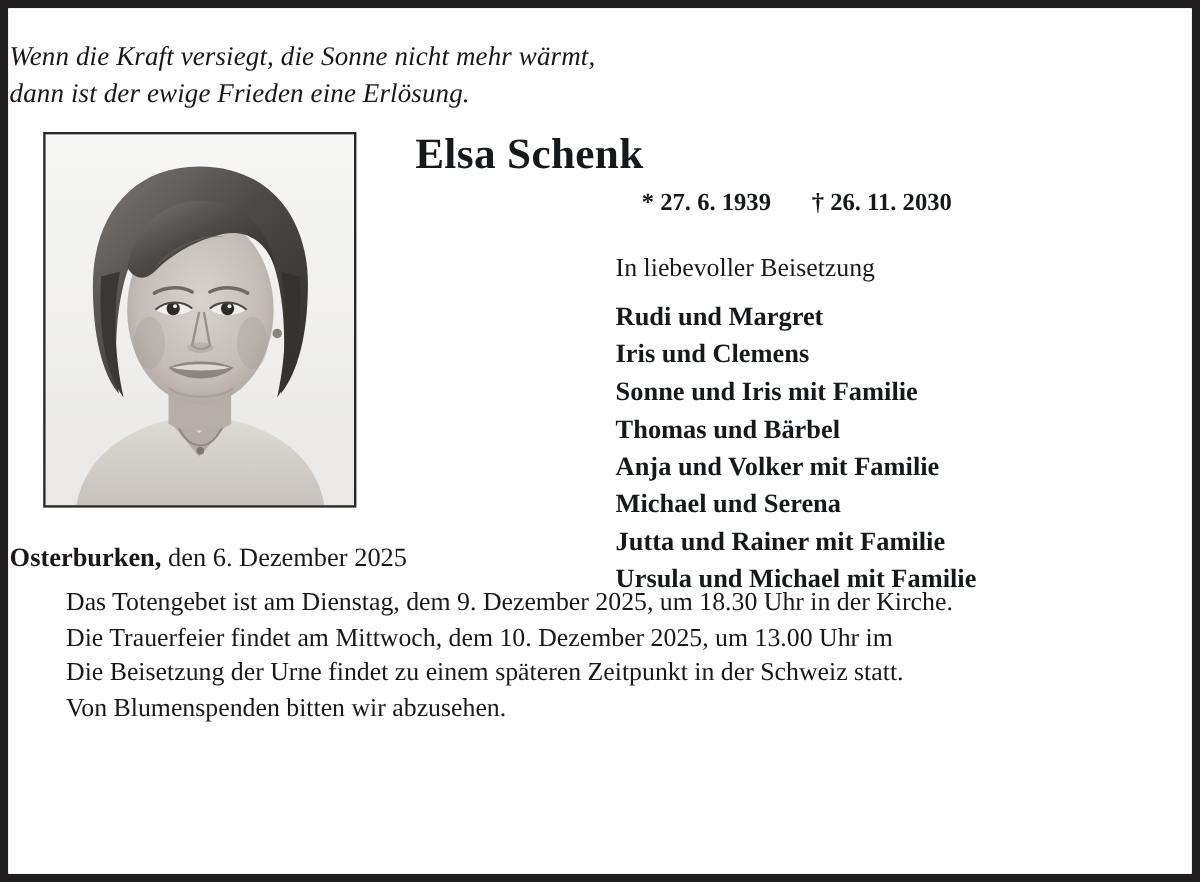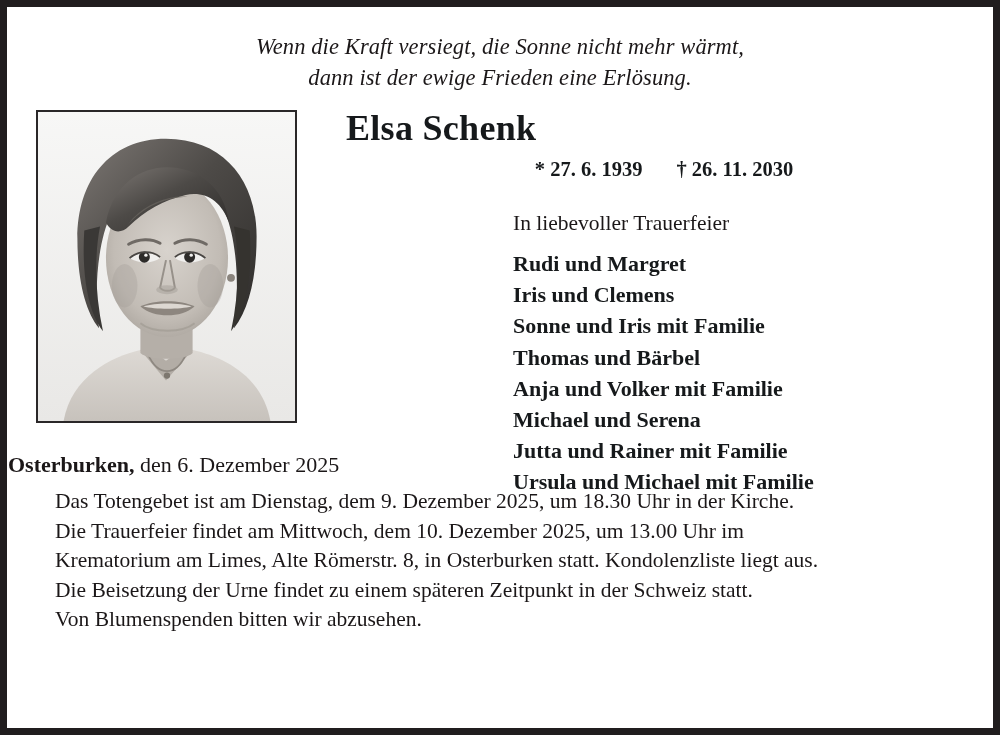--- a/index.html
+++ b/index.html
@@ -28,21 +28,20 @@
     position: relative;
     box-sizing: border-box;
     width: 100%;
     height: 100%;
     background: #ffffff;
     border: 1px solid #ffffff;
   }
 
   
   .epigraph {
-    text-align: center;
     font-style: italic;
     font-size: 22.5px;
     line-height: 1.36;
     color: #1b1718;
     padding-top: 24px;
     letter-spacing: 0.1px;
   }
   .epigraph .line {
     display: block;
     white-space: nowrap;
@@ -224,21 +223,21 @@
           <circle cx="196" cy="168" r="4" fill="#8a847d"></circle>
         </svg>
       </div>
 
       <div class="right-col">
         <h1 class="deceased-name">Elsa Schenk</h1>
         <div class="dates">
           <span class="birth">* 27. 6. 1939</span><span class="death">† 26. 11. 2030</span>
         </div>
         <div class="memory-block">
-          <div class="memory-lead">In liebevoller Trauerfeier</div>
+          <div class="memory-lead">In liebevoller Beisetzung</div>
           <div class="survivors">
             <div class="survivor">Rudi und Margret</div>
             <div class="survivor">Iris und Clemens</div>
             <div class="survivor">Sonne und Iris mit Familie</div>
             <div class="survivor">Thomas und Bärbel</div>
             <div class="survivor">Anja und Volker mit Familie</div>
             <div class="survivor">Michael und Serena</div>
             <div class="survivor">Jutta und Rainer mit Familie</div>
             <div class="survivor">Ursula und Michael mit Familie</div>
           </div>
@@ -247,19 +246,18 @@
 
     </div>
 
     <div class="place-line">
       <span class="place">Osterburken,</span><span class="date"> den 6. Dezember 2025</span>
     </div>
 
     <div class="details">
       <span class="line">Das Totengebet ist am Dienstag, dem 9. Dezember 2025, um 18.30 Uhr in der Kirche.</span>
       <span class="line">Die Trauerfeier findet am Mittwoch, dem 10. Dezember 2025, um 13.00 Uhr im</span>
-      <span class="line">Krematorium am Limes, Alte Römerstr. 8, in Osterburken statt. Kondolenzliste liegt aus.</span>
       <span class="line">Die Beisetzung der Urne findet zu einem späteren Zeitpunkt in der Schweiz statt.</span>
       <span class="line">Von Blumenspenden bitten wir abzusehen.</span>
     </div>
 
   </div>
 </div>
 
 </body></html>

